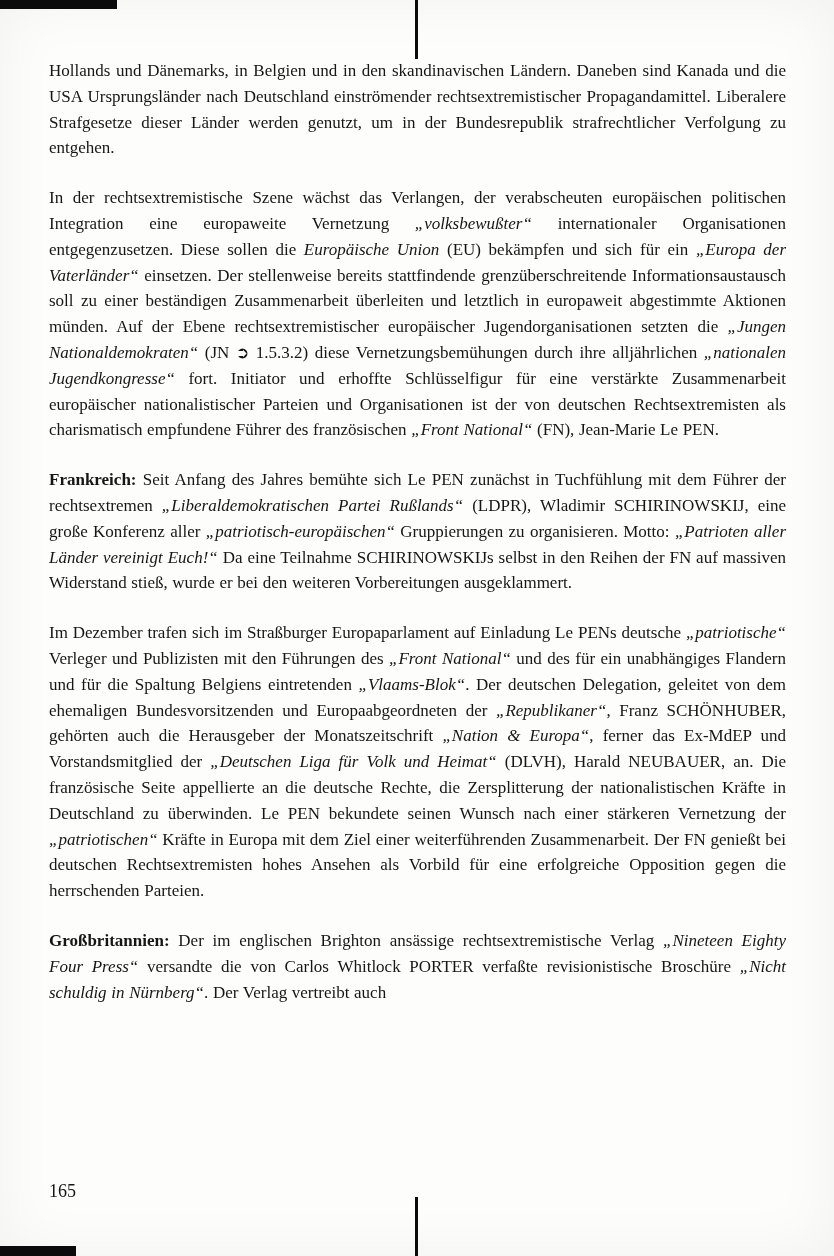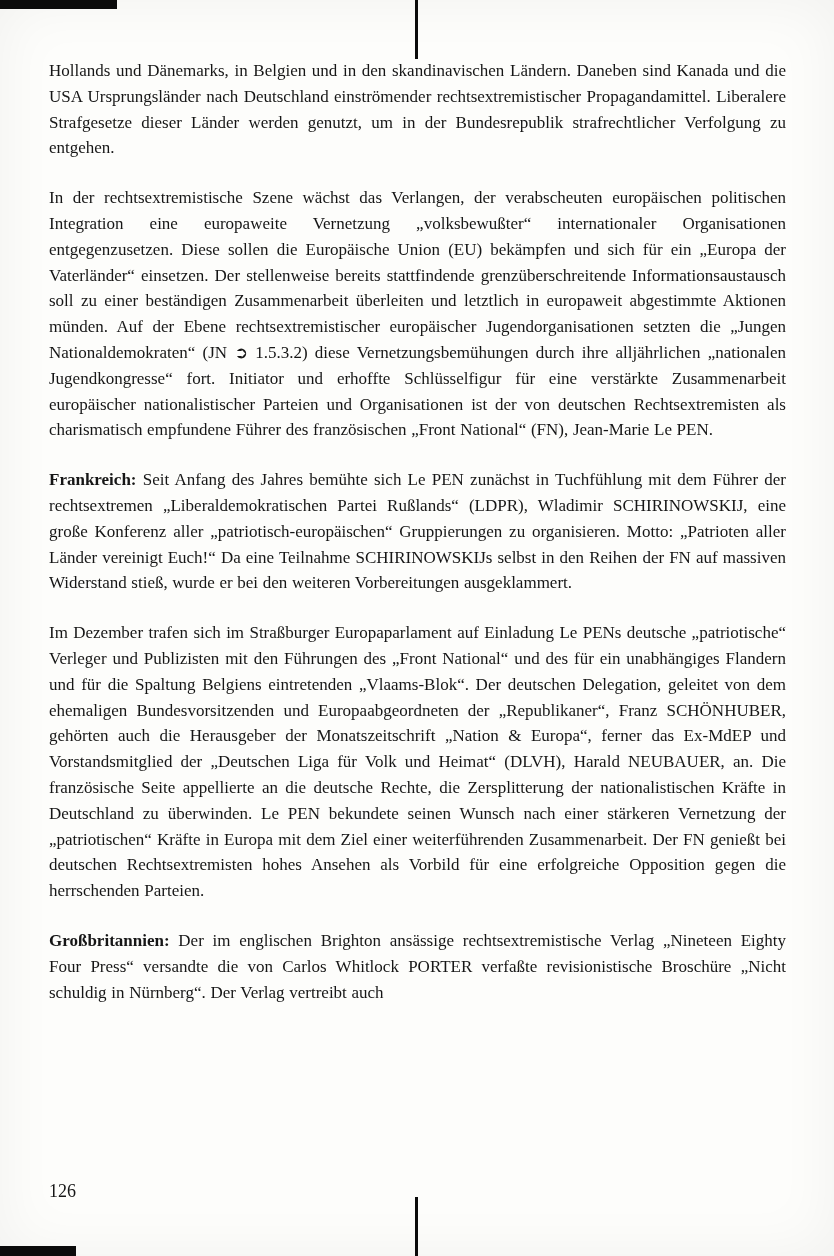--- a/index.html
+++ b/index.html
@@ -32,21 +32,21 @@
     top: 58px;
   }
   .para {
     margin: 0 0 24px 0;
     font-size: 17px;
     line-height: 25.8px;
     text-align: justify;
     word-spacing: 0.4px;
   }
   .run.plain  { font-style: normal; margin-top: 20px; }
-  .run.italic { }
+  .run.italic { font-style: italic; }
   .run.bold-italic { font-weight: bold; }
   .run.ref {
     font-family: "DejaVu Sans", sans-serif;
     font-weight: bold;
     font-size: 0.95em;
   }
   .page-number {
     position: absolute;
     left: 49px;
     top: 1178px;
@@ -65,15 +65,15 @@
   <div class="artifact a-bottom-left"></div>
 
   <main class="text-block">
     <p class="para"><span class="run plain">Hollands und Dänemarks, in Belgien und in den skandinavischen Ländern. Daneben sind Kanada und die USA Ursprungsländer nach Deutschland einströmender rechtsextremistischer Propagandamittel. Liberalere Strafgesetze dieser Länder werden genutzt, um in der Bundesrepublik strafrechtlicher Verfolgung zu entgehen.</span></p>
     <p class="para"><span class="run plain">In der rechtsextremistische Szene wächst das Verlangen, der verabscheuten europäischen politischen Integration eine europaweite Vernetzung </span><span class="run italic">„volksbewußter“</span><span class="run plain"> internationaler Organisationen entgegenzusetzen. Diese sollen die </span><span class="run italic">Europäische Union</span><span class="run plain"> (EU) bekämpfen und sich für ein </span><span class="run italic">„Europa der Vaterländer“</span><span class="run plain"> einsetzen. Der stellenweise bereits stattfindende grenzüberschreitende Informationsaustausch soll zu einer beständigen Zusammenarbeit überleiten und letztlich in europaweit abgestimmte Aktionen münden. Auf der Ebene rechtsextremistischer europäischer Jugendorganisationen setzten die </span><span class="run italic">„Jungen Nationaldemokraten“</span><span class="run plain"> (JN </span><span class="run ref">➲</span><span class="run plain"> 1.5.3.2) diese Vernetzungsbemühungen durch ihre alljährlichen </span><span class="run italic">„nationalen Jugendkongresse“</span><span class="run plain"> fort. Initiator und erhoffte Schlüsselfigur für eine verstärkte Zusammenarbeit europäischer nationalistischer Parteien und Organisationen ist der von deutschen Rechtsextremisten als charismatisch empfundene Führer des französischen </span><span class="run italic">„Front National“</span><span class="run plain"> (FN), Jean-Marie Le PEN.</span></p>
     <p class="para"><span class="run bold-italic">Frankreich:</span><span class="run plain"> Seit Anfang des Jahres bemühte sich Le PEN zunächst in Tuchfühlung mit dem Führer der rechtsextremen </span><span class="run italic">„Liberaldemokratischen Partei Rußlands“</span><span class="run plain"> (LDPR), Wladimir SCHIRINOWSKIJ, eine große Konferenz aller </span><span class="run italic">„patriotisch-europäischen“</span><span class="run plain"> Gruppierungen zu organisieren. Motto: </span><span class="run italic">„Patrioten aller Länder vereinigt Euch!“</span><span class="run plain"> Da eine Teilnahme SCHIRINOWSKIJs selbst in den Reihen der FN auf massiven Widerstand stieß, wurde er bei den weiteren Vorbereitungen ausgeklammert.</span></p>
     <p class="para"><span class="run plain">Im Dezember trafen sich im Straßburger Europaparlament auf Einladung Le PENs deutsche </span><span class="run italic">„patriotische“</span><span class="run plain"> Verleger und Publizisten mit den Führungen des </span><span class="run italic">„Front National“</span><span class="run plain"> und des für ein unabhängiges Flandern und für die Spaltung Belgiens eintretenden </span><span class="run italic">„Vlaams-Blok“</span><span class="run plain">. Der deutschen Delegation, geleitet von dem ehemaligen Bundesvorsitzenden und Europaabgeordneten der </span><span class="run italic">„Republikaner“</span><span class="run plain">, Franz SCHÖNHUBER, gehörten auch die Herausgeber der Monatszeitschrift </span><span class="run italic">„Nation &amp; Europa“</span><span class="run plain">, ferner das Ex-MdEP und Vorstandsmitglied der </span><span class="run italic">„Deutschen Liga für Volk und Heimat“</span><span class="run plain"> (DLVH), Harald NEUBAUER, an. Die französische Seite appellierte an die deutsche Rechte, die Zersplitterung der nationalistischen Kräfte in Deutschland zu überwinden. Le PEN bekundete seinen Wunsch nach einer stärkeren Vernetzung der </span><span class="run italic">„patriotischen“</span><span class="run plain"> Kräfte in Europa mit dem Ziel einer weiterführenden Zusammenarbeit. Der FN genießt bei deutschen Rechtsextremisten hohes Ansehen als Vorbild für eine erfolgreiche Opposition gegen die herrschenden Parteien.</span></p>
     <p class="para"><span class="run bold-italic">Großbritannien:</span><span class="run plain"> Der im englischen Brighton ansässige rechtsextremistische Verlag </span><span class="run italic">„Nineteen Eighty Four Press“</span><span class="run plain"> versandte die von Carlos Whitlock PORTER verfaßte revisionistische Broschüre </span><span class="run italic">„Nicht schuldig in Nürnberg“</span><span class="run plain">. Der Verlag vertreibt auch</span></p>
   </main>
 
-  <div class="page-number">126</div>
+  <div class="page-number">165</div>
 
 </div>
 
 </body></html>

